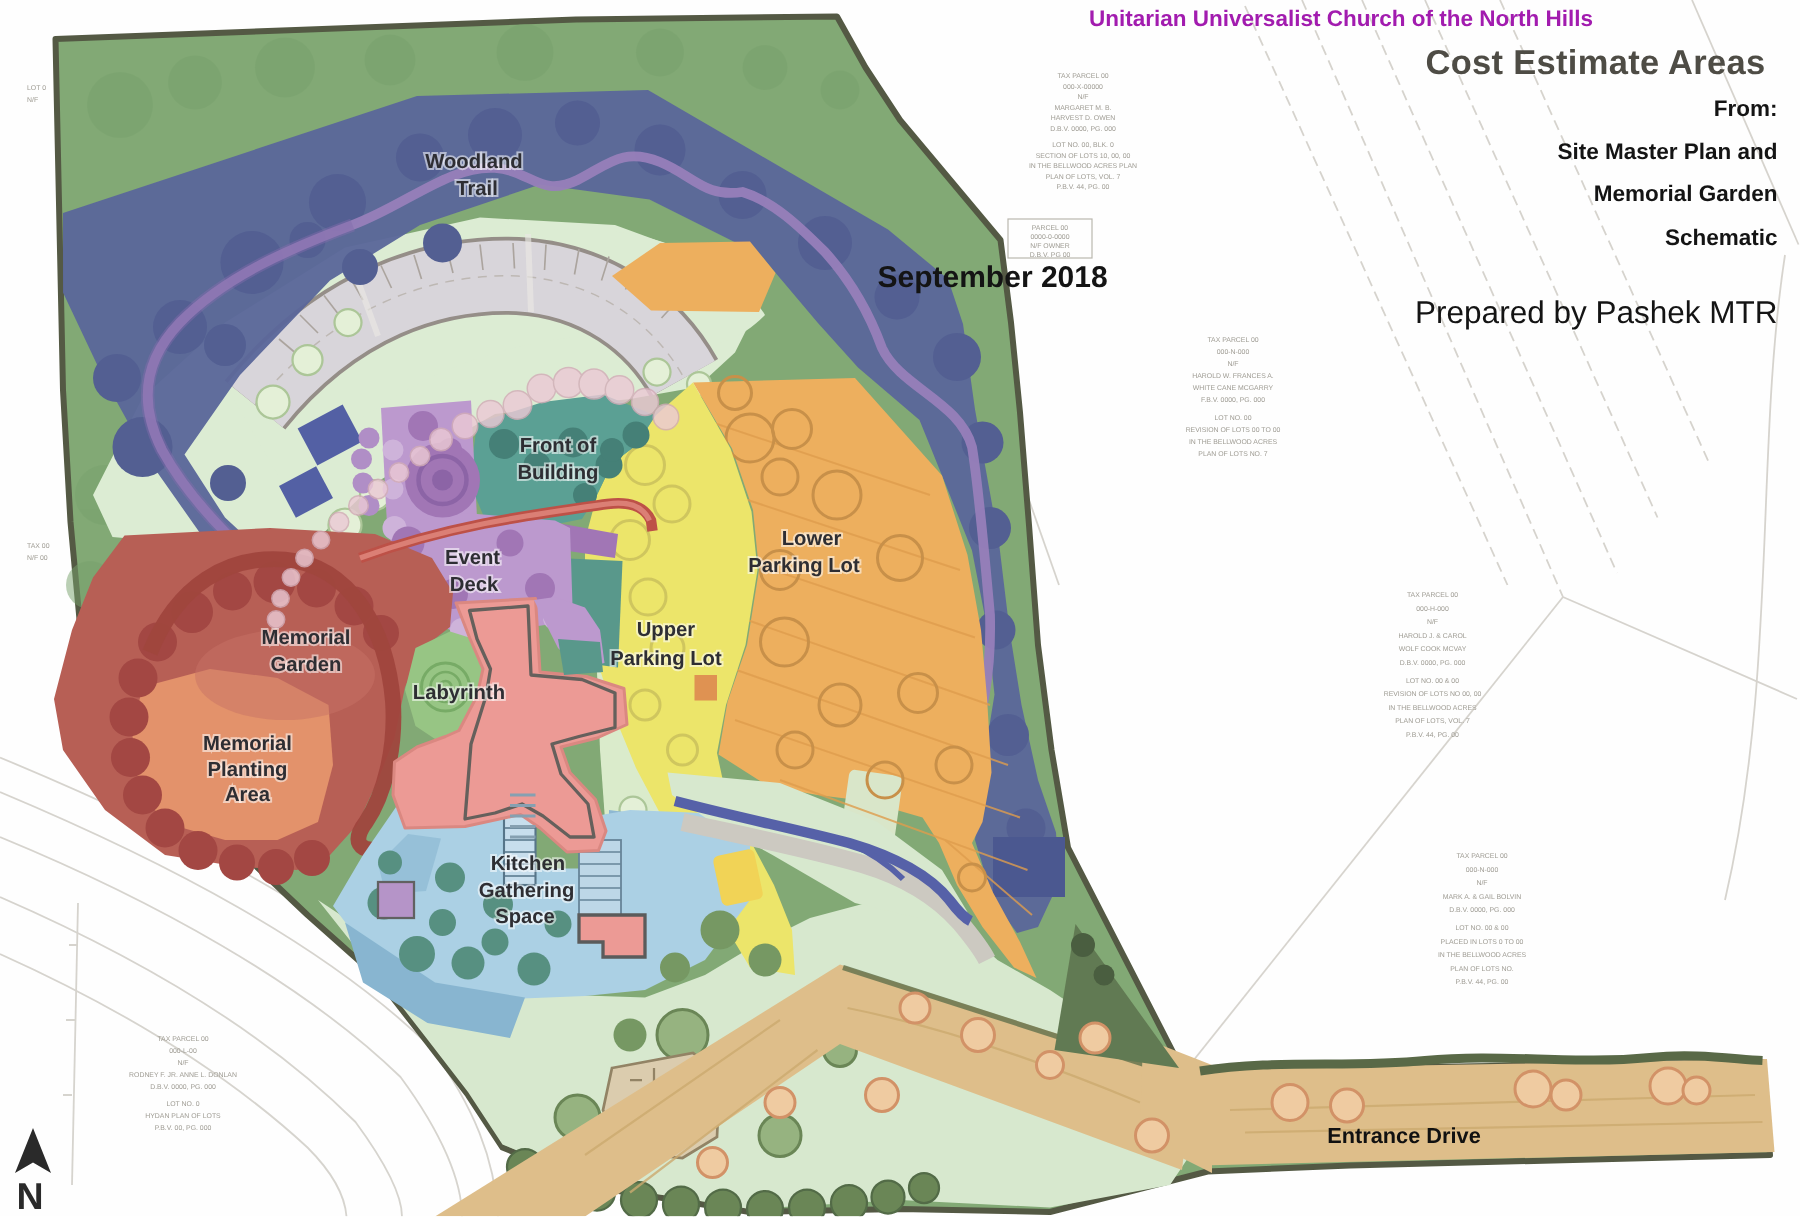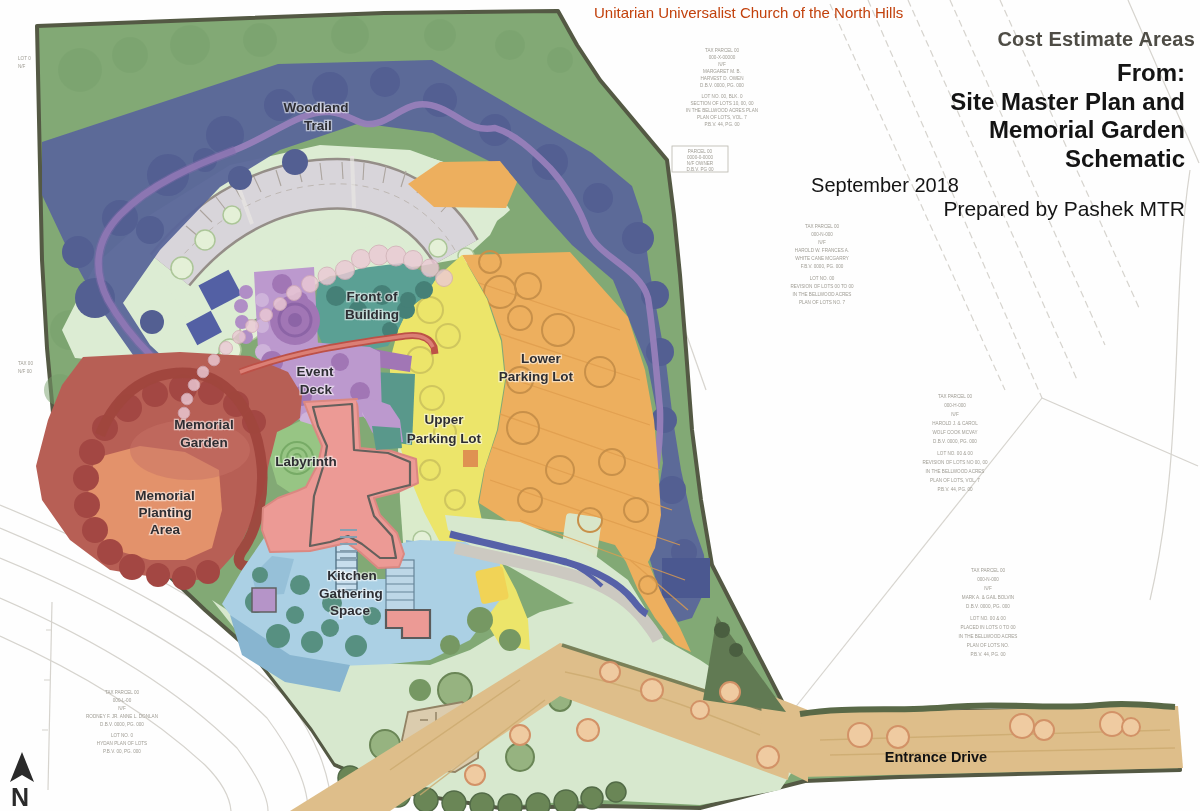--- a/index.html
+++ b/index.html
@@ -544,22 +544,22 @@
         <text x="536" y="381">Parking Lot</text>
 
 <text x="352" y="580">Kitchen</text>
         <text x="351" y="598">Gathering</text>
         <text x="350" y="615">Space</text>
 </g>
 
 <text x="936" y="762" font-family="Liberation Sans" font-size="14.5" font-weight="700" fill="#111" text-anchor="middle">Entrance Drive</text>
 </svg>
 
-<div class="t" style="right:6px;top:4px;width:600px;text-align:left;color:#c2410c;font-size:15px;font-weight:400;">Unitarian Universalist Church of the North Hills</div>
-
-<div class="t" style="right:5px;top:28px;width:600px;text-align:right;color:#4e4c45;font-size:20px;font-weight:600;letter-spacing:0.2px;">Cost Estimate Areas</div>
-
-<div class="t" style="right:15px;top:59px;width:600px;text-align:right;color:#141414;font-size:24px;font-weight:700;line-height:28.5px;">From:<br>Site Master Plan and<br>Memorial Garden<br>Schematic</div>
-
-<div class="t" style="right:15px;top:174px;width:600px;text-align:center;color:#141414;font-size:20px;font-weight:400;">September 2018</div>
+<div class="t" style="right:6px;top:4px;width:600px;text-align:center;color:#a21caf;font-size:15px;font-weight:700;">Unitarian Universalist Church of the North Hills</div>
+
+<div class="t" style="right:23px;top:28px;width:600px;text-align:right;color:#4e4c45;font-size:23px;font-weight:600;letter-spacing:0.2px;">Cost Estimate Areas</div>
+
+<div class="t" style="right:15px;top:59px;width:600px;text-align:right;color:#141414;font-size:15px;font-weight:700;line-height:28.5px;">From:<br>Site Master Plan and<br>Memorial Garden<br>Schematic</div>
+
+<div class="t" style="right:15px;top:174px;width:600px;text-align:left;color:#141414;font-size:20px;font-weight:700;">September 2018</div>
 
 <div class="t" style="right:15px;top:197px;width:600px;text-align:right;color:#141414;font-size:21px;font-weight:400;">Prepared by Pashek MTR</div>
 </div>
 
 </body></html>

